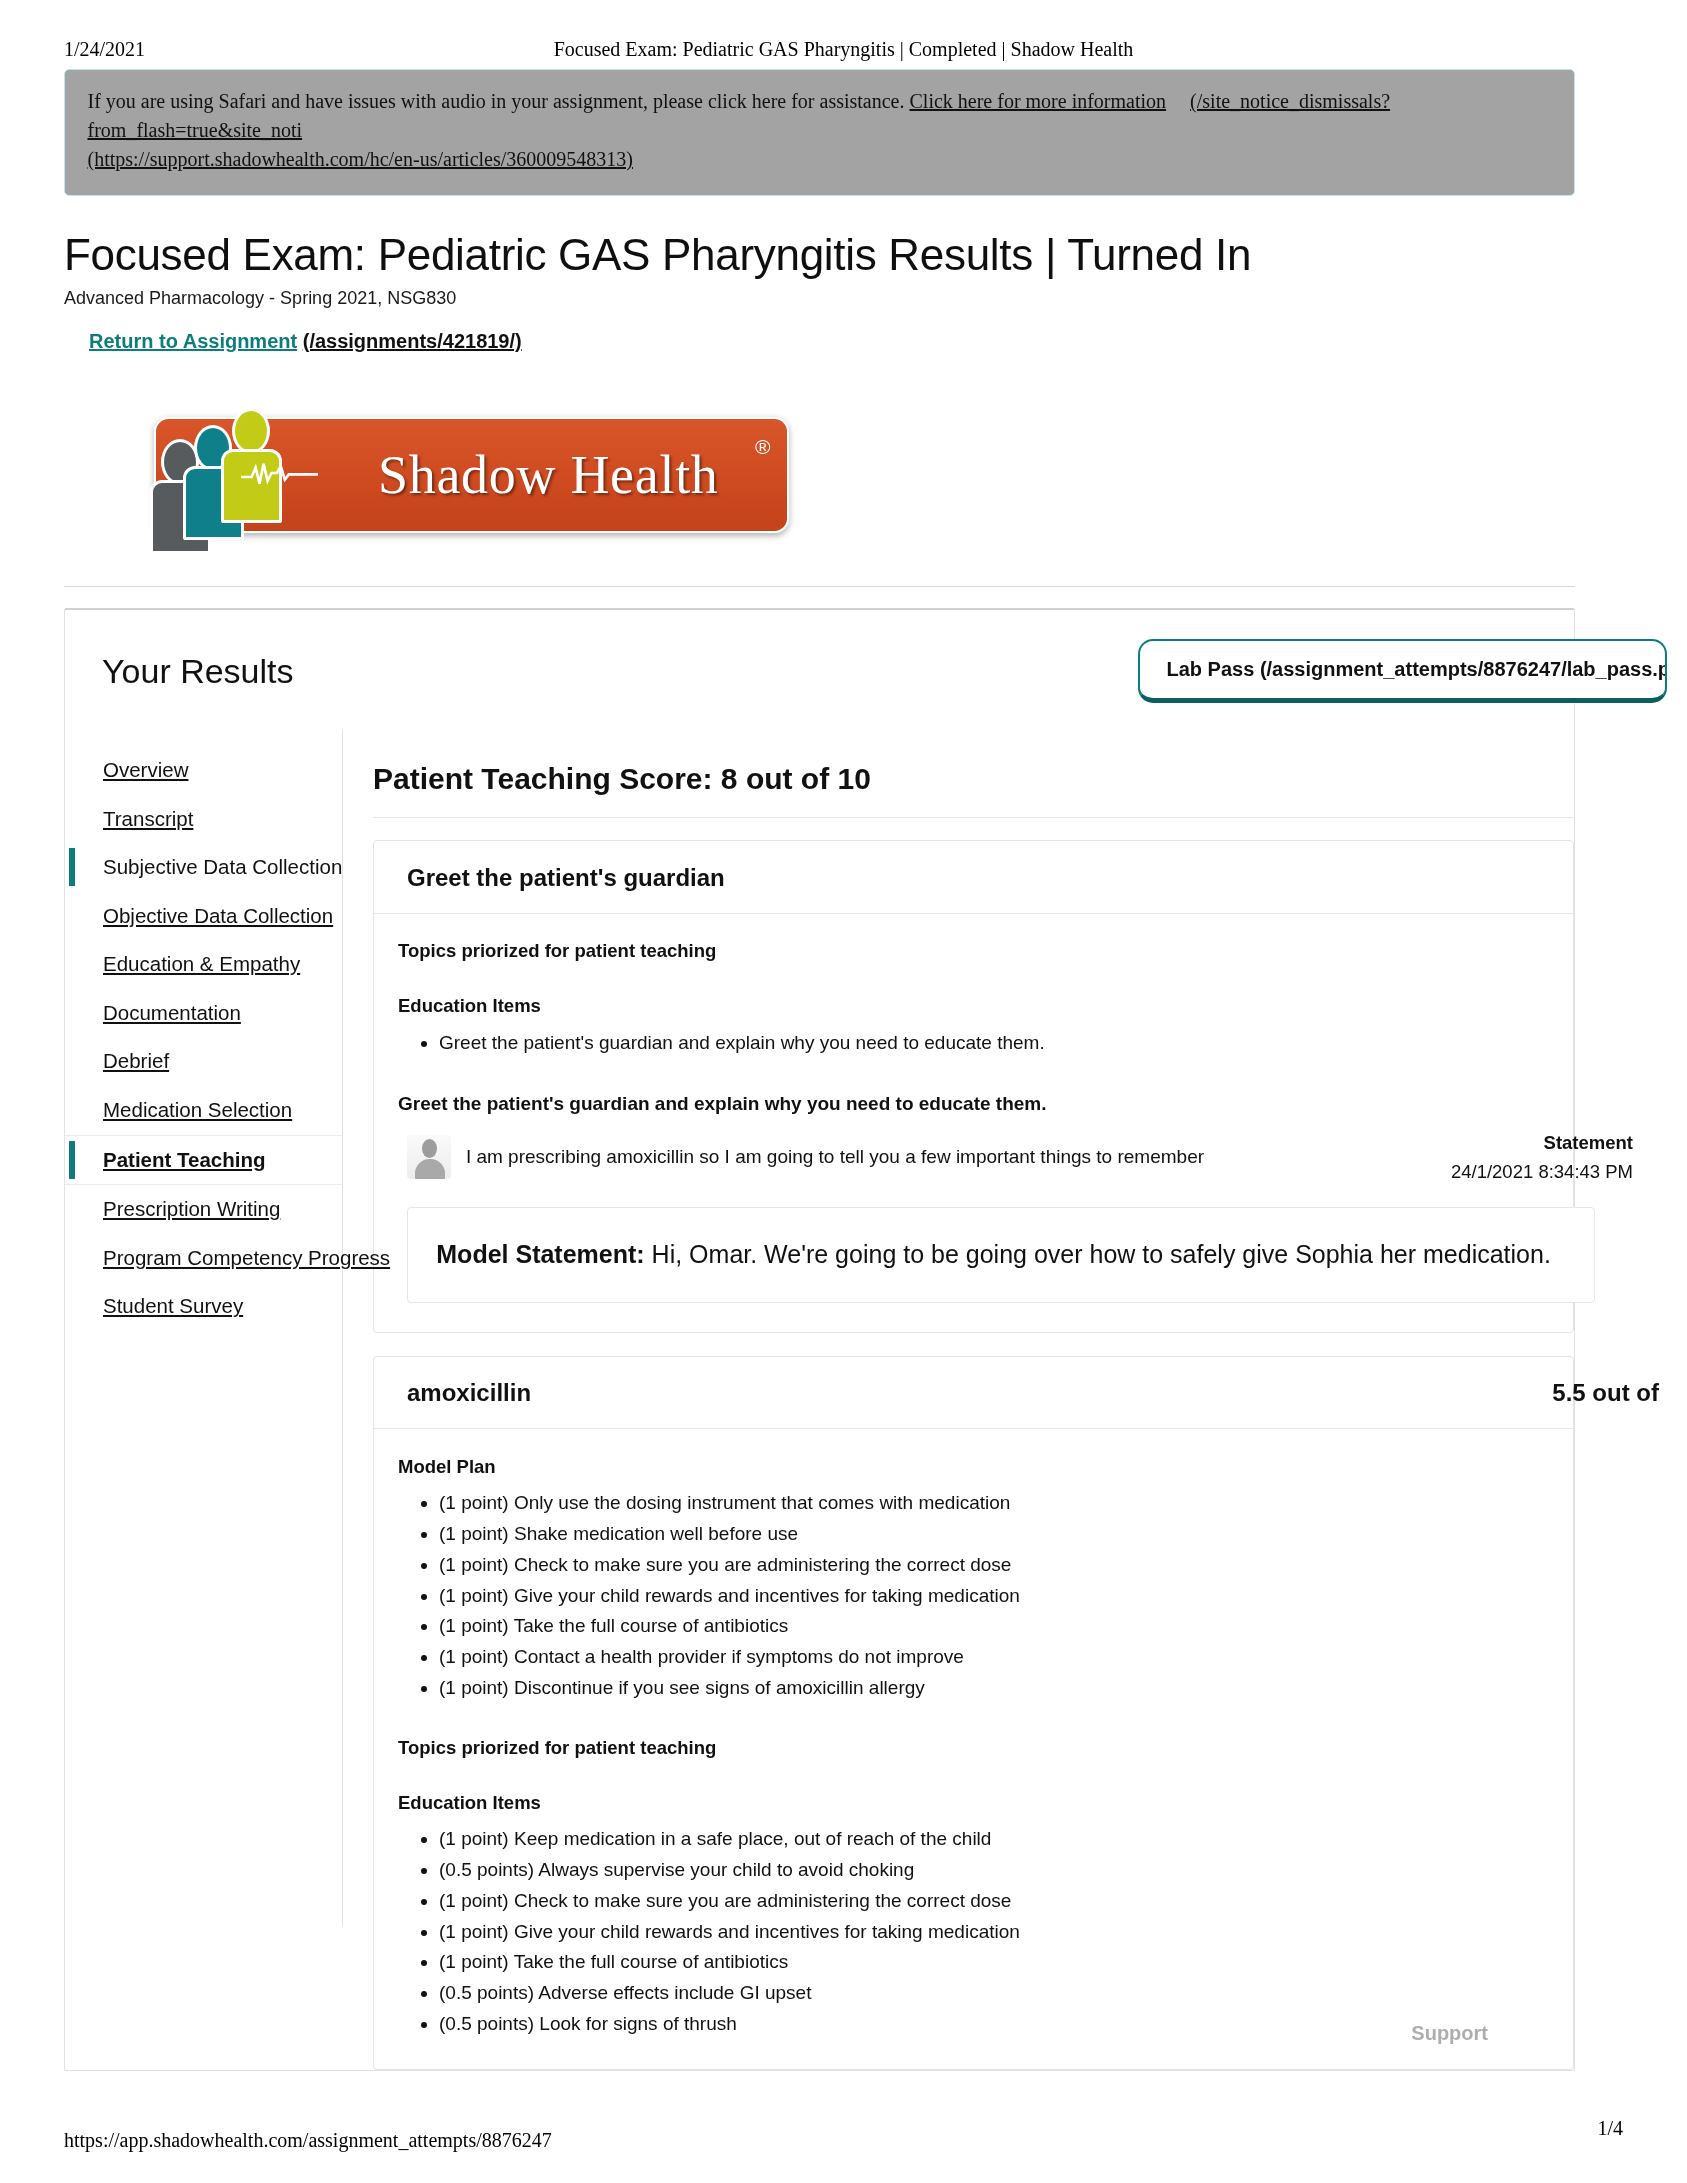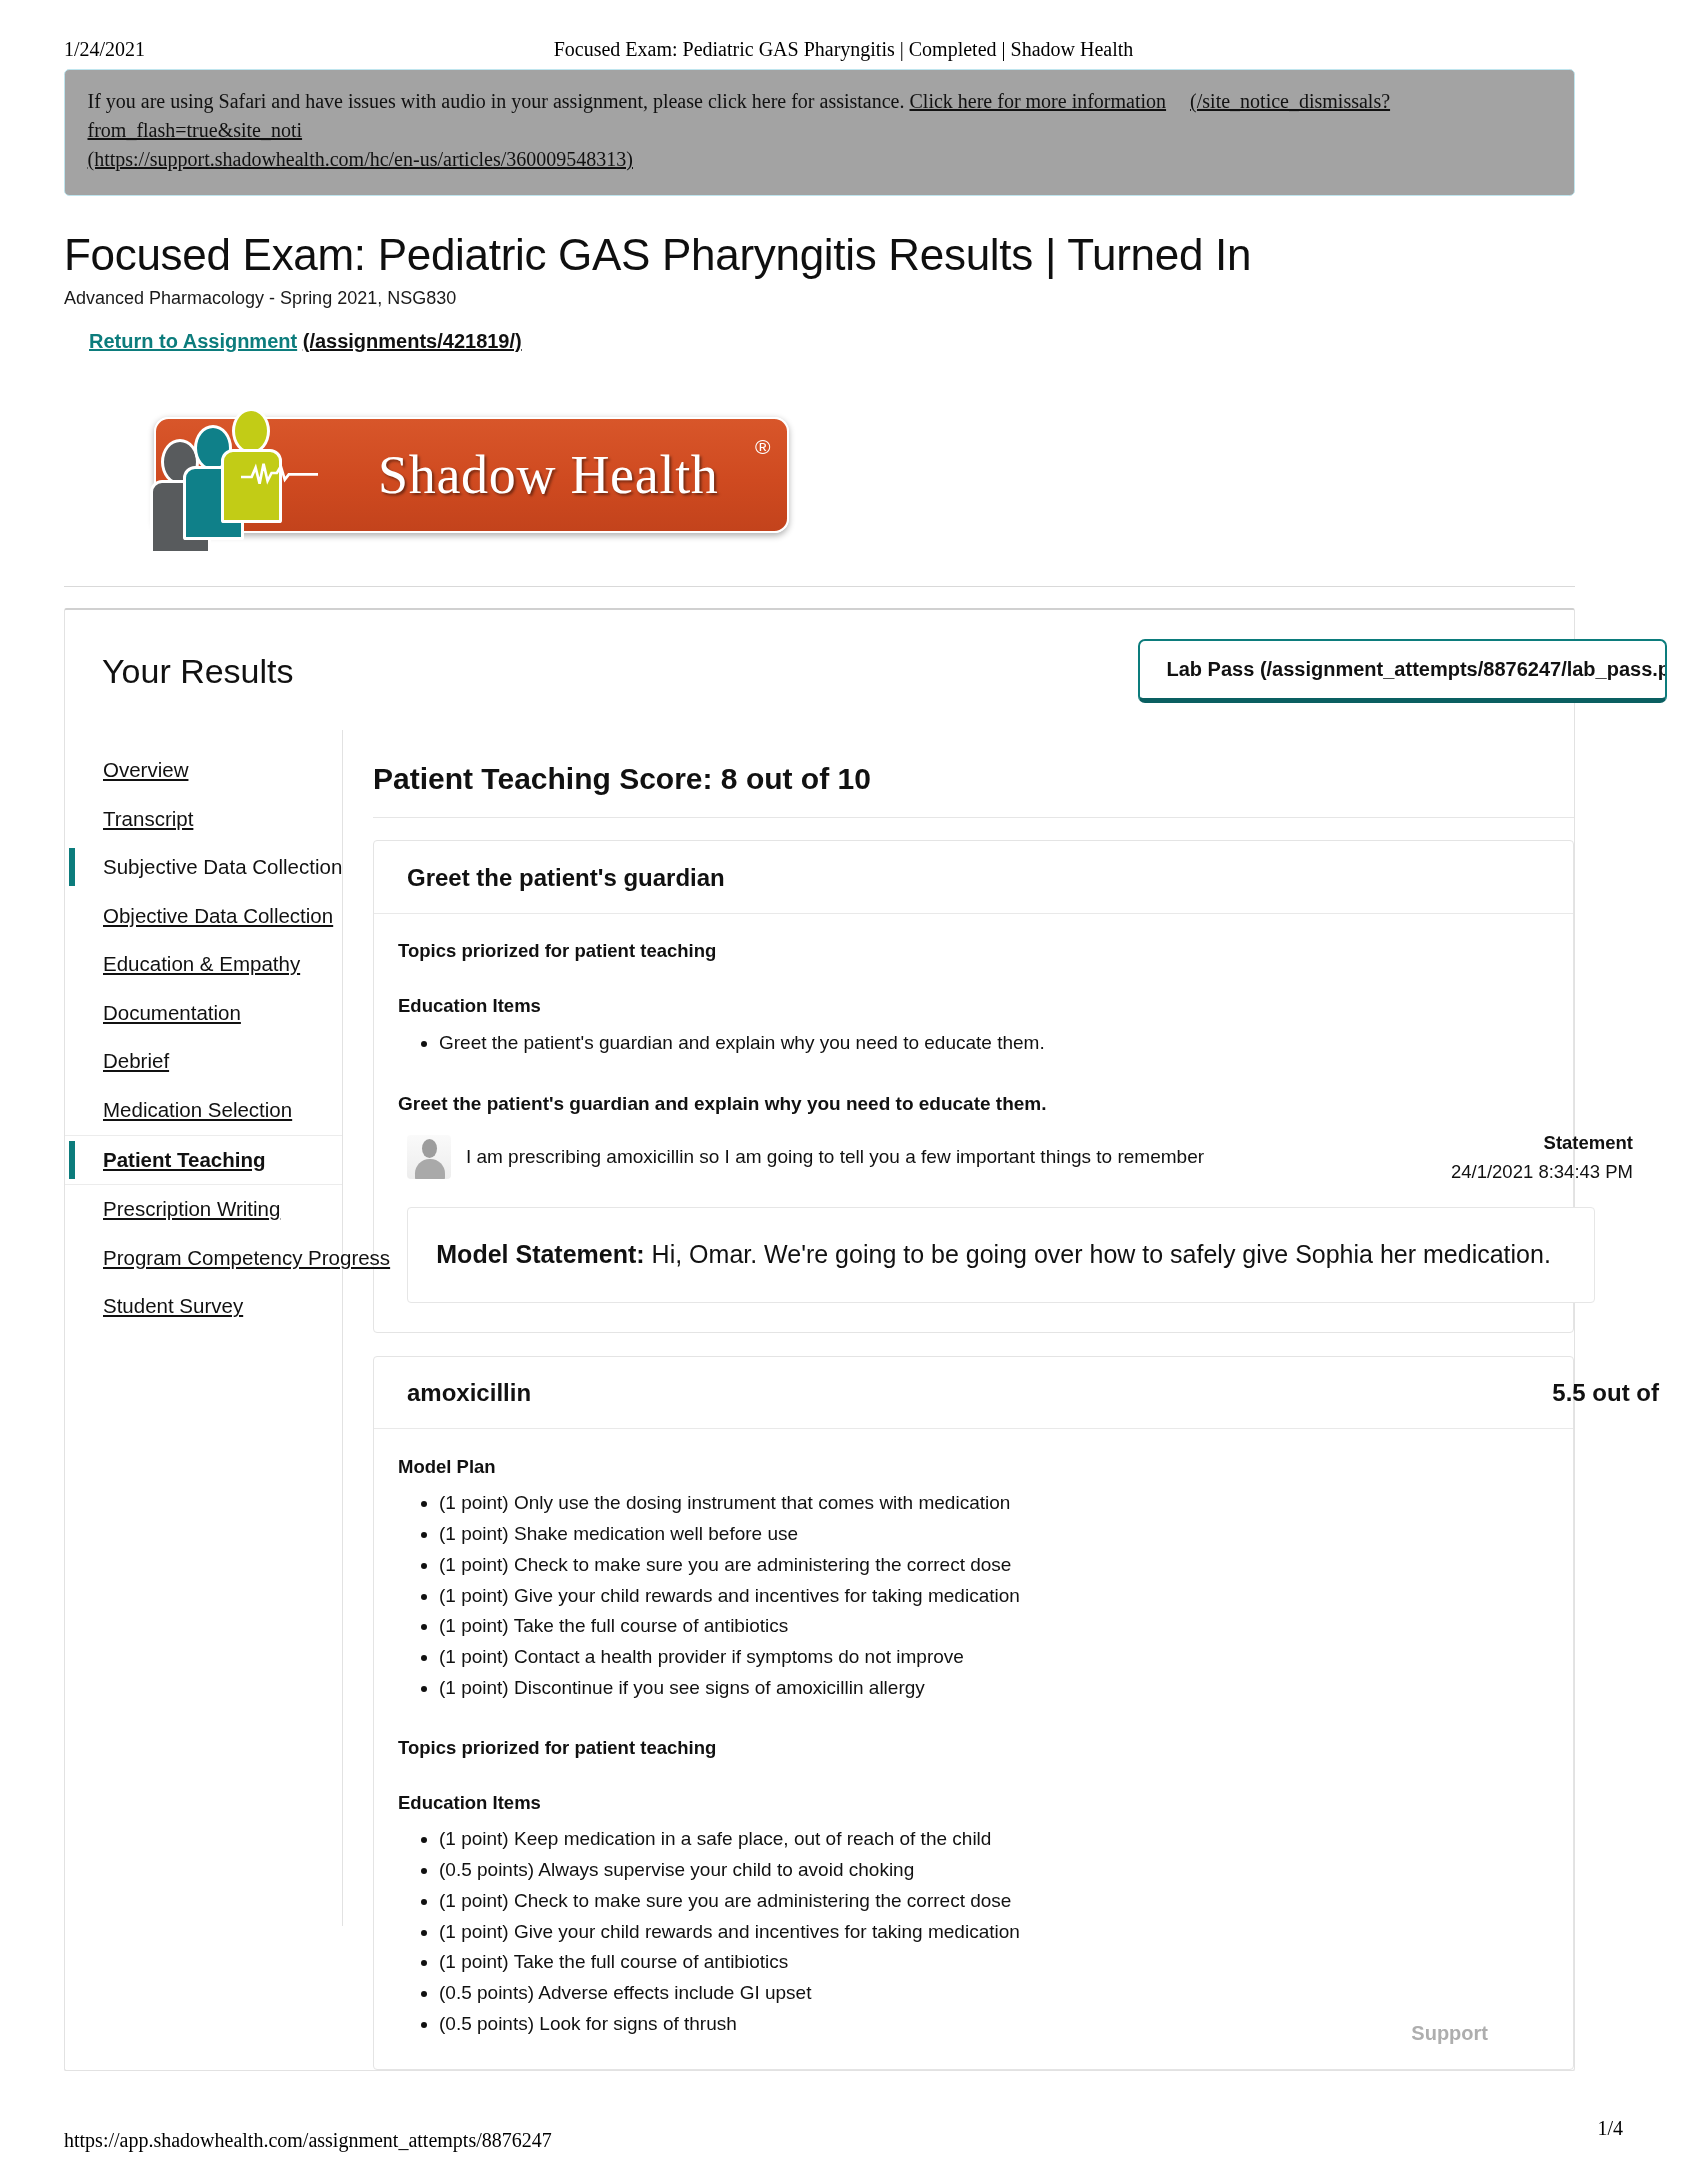--- a/index.html
+++ b/index.html
@@ -209,21 +209,21 @@
     padding: 29px 0 26.5px 37px;
   }
   .results-title {
     font-size: 34px;
     font-weight: 400;
     color: #111;
   }
   .labpass-btn {
     border: 2px solid #0c7c7c;
     border-bottom: 5.3px solid #0a5f61;
-    border-radius: 7px;
+    border-radius: 15px;
     padding: 17px 26.5px;
     font-size: 20px;
     font-weight: 700;
     color: #111;
     background: #fff;
     white-space: nowrap;
     margin-right: -93px;
     overflow: hidden;
     box-sizing: border-box;
     width: 529px;

